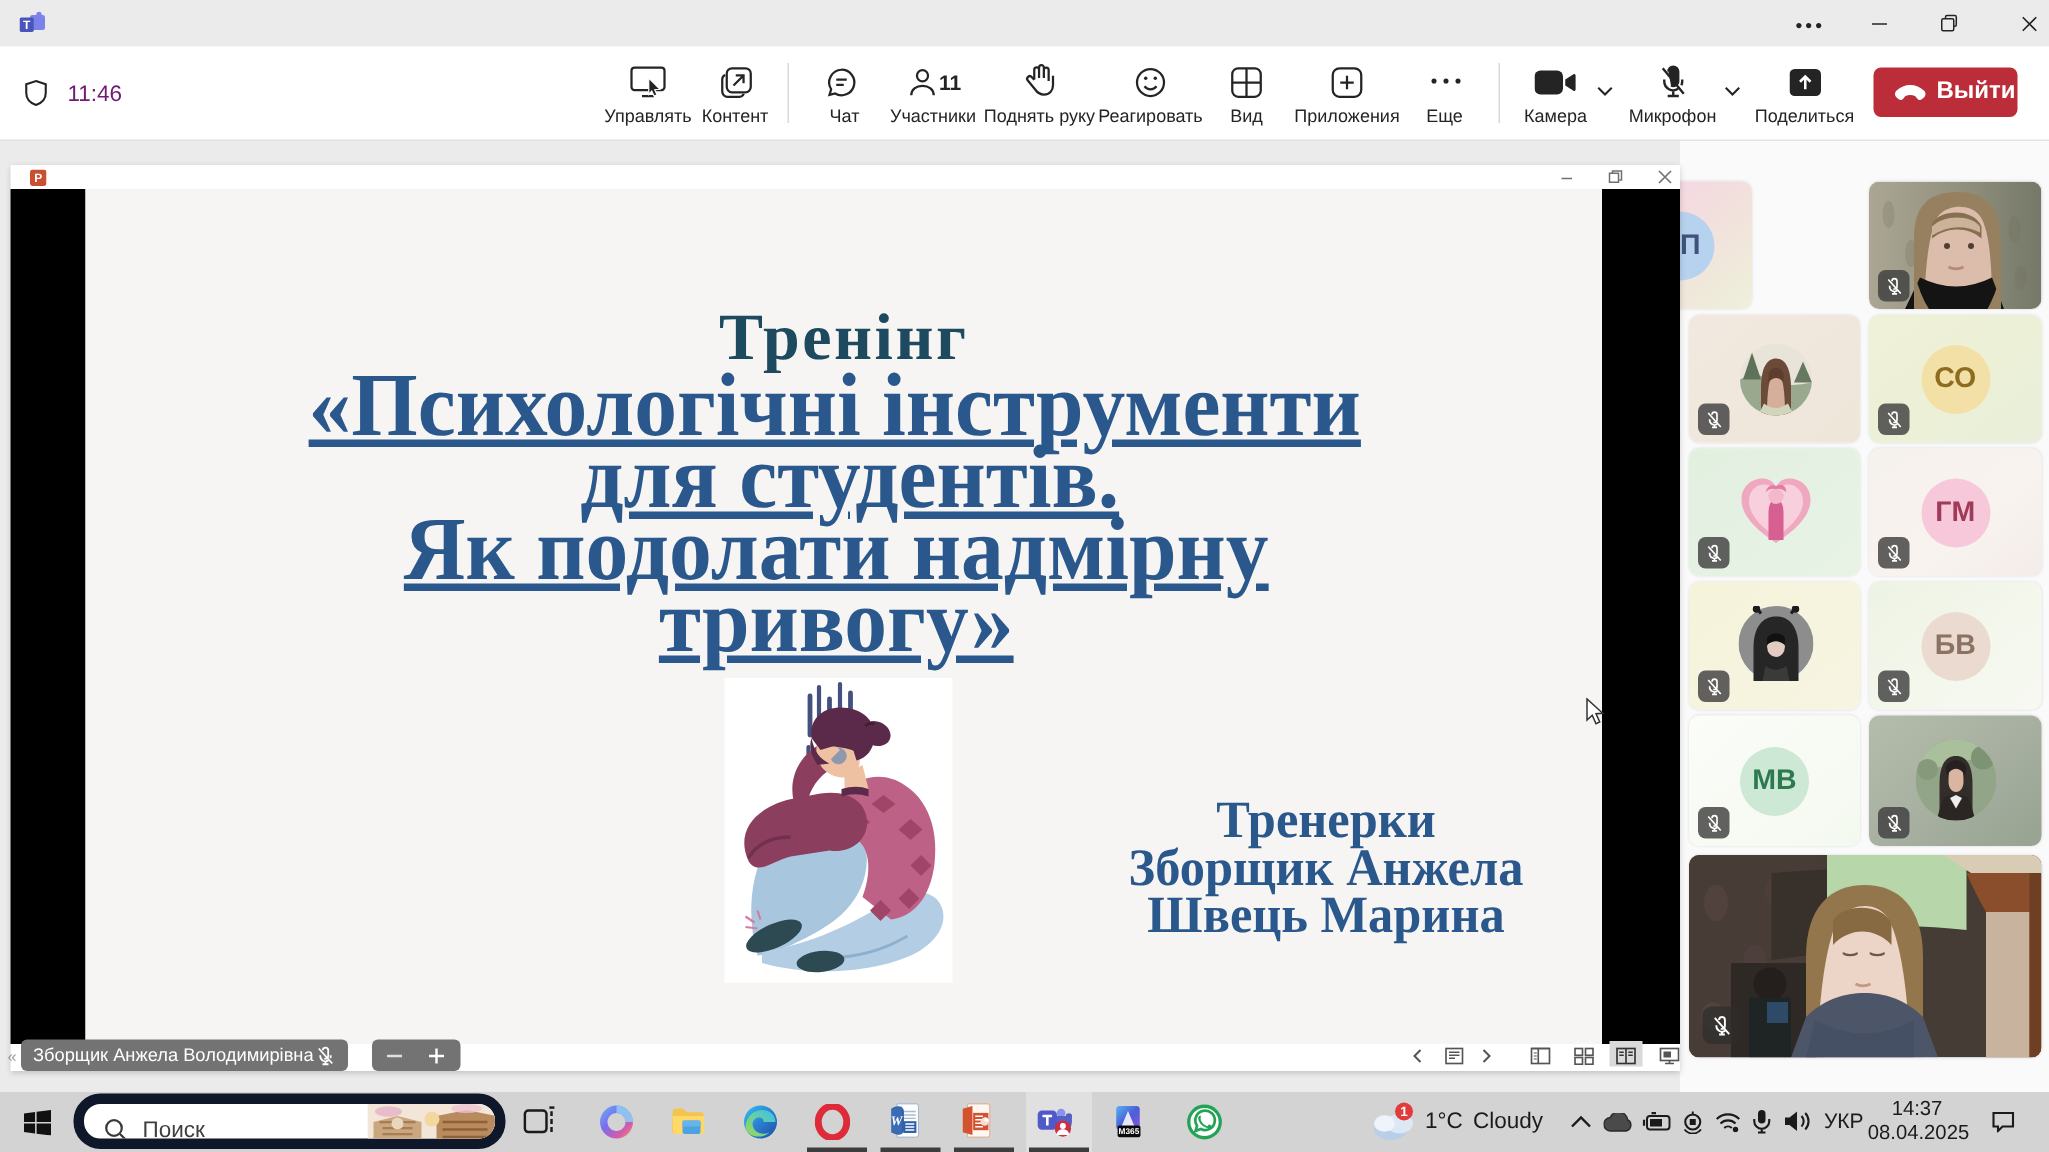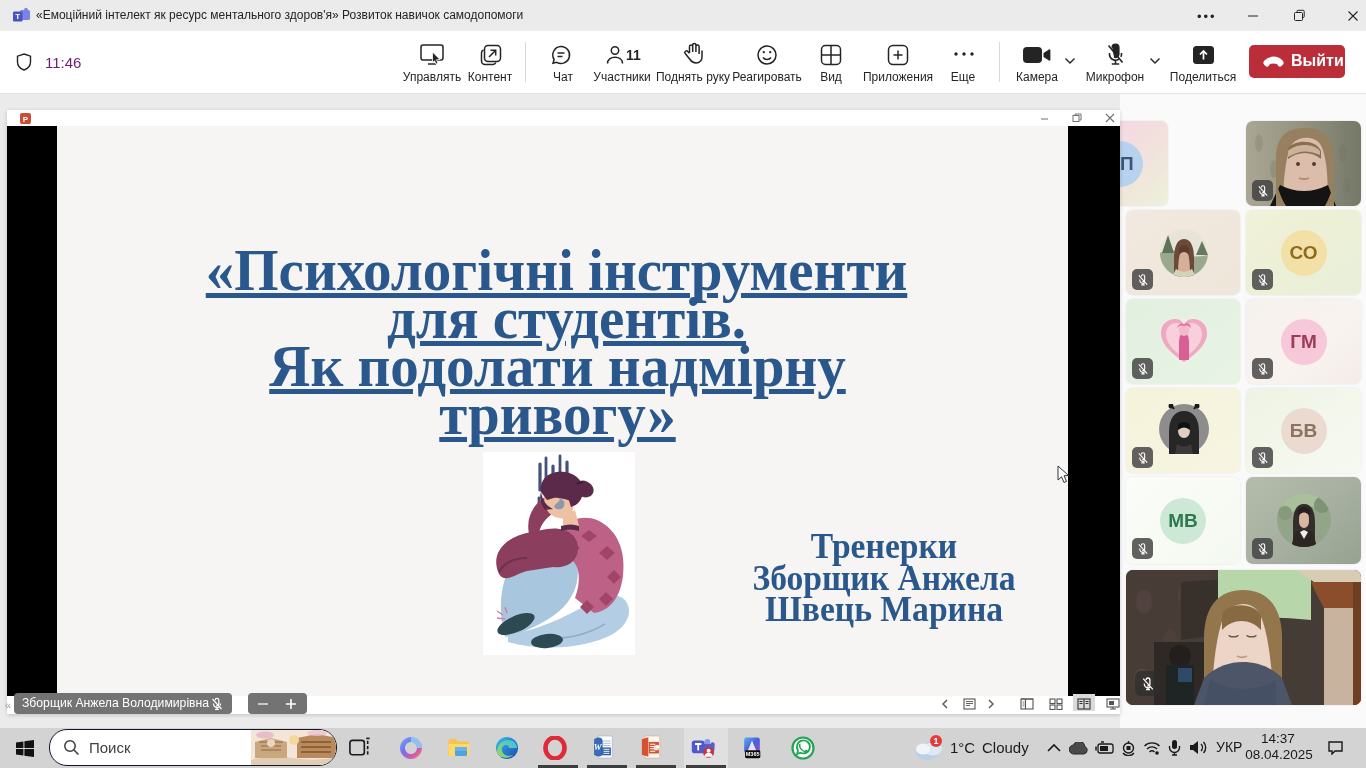--- a/index.html
+++ b/index.html
@@ -33,37 +33,36 @@
 
 #sidebar { left:1120px; top:94px; width:246px; height:634px; background:#fafafa; }
 .tile { position:absolute; border-radius:7px; overflow:hidden; box-shadow:0 0 2px rgba(0,0,0,.12); }
 .avatxt { position:absolute; left:50%; top:50%; transform:translate(-50%,-50%); border-radius:50%; text-align:center; font-weight:bold; font-family:"Liberation Sans",sans-serif; }
 .micoff { position:absolute; left:6px; bottom:5px; width:21px; height:21px; background:rgba(64,64,64,.82); border-radius:5px; }
 .micoff svg, .micb svg { position:absolute; left:50%; top:50%; transform:translate(-50%,-50%); }
 .micb { position:absolute; left:9px; bottom:9px; width:26px; height:26px; background:rgba(45,45,45,.75); border-radius:6px; }
 
 
 #taskbar { left:0; top:728px; width:1366px; height:40px; background:#d3d3d3; }
-#search { position:absolute; left:49px; top:729px; width:288px; height:37px; background:#fff; border:1px solid #0f172a; border-radius:18px; overflow:hidden; }
+#search { position:absolute; left:49px; top:729px; width:288px; height:37px; background:#fff; border:7px solid #0f172a; border-radius:18px; overflow:hidden; }
 .tbi { position:absolute; top:8px; width:24px; height:24px; }
 .runbar { position:absolute; top:765px; height:3px; width:40px; background:#3d3d3d; }
 .traytxt { position:absolute; font-size:15px; color:#1b1b1b; white-space:nowrap; }
 </style>
 </head>
 <body>
 <div id="root">
 
   <div class="abs" id="titlebar"></div>
   <svg class="abs" style="left:13px;top:7px;" width="17" height="17" viewBox="0 0 17 17">
       <rect x="7" y="3" width="10" height="10" rx="1.5" fill="#7b83eb"></rect>
       <circle cx="13" cy="2.6" r="1.8" fill="#7b83eb"></circle>
       <rect x="0" y="4.6" width="9.5" height="9.8" rx="1.2" fill="#4b53bc"></rect>
       <text x="4.7" y="12" font-size="8" font-weight="bold" fill="#fff" text-anchor="middle" font-family="Liberation Sans">T</text>
     </svg>
-  <div class="abs" id="titletext">«Емоційний інтелект як ресурс ментального здоров'я» Розвиток навичок самодопомоги</div>
   <div class="abs winctl" style="left:1197px;top:9px;font-size:13px;letter-spacing:2px;color:#242424;">•••</div>
   <svg class="abs" style="left:1247px;top:10px;" width="12" height="12" viewBox="0 0 12 12">
       <path d="M1 6 H11" stroke="#242424" stroke-width="1"></path>
     </svg>
   <svg class="abs" style="left:1293px;top:9px;" width="13" height="13" viewBox="0 0 13 13">
       <rect x="1.5" y="3.5" width="8" height="8" rx="1" fill="none" stroke="#242424" stroke-width="1"></rect>
       <path d="M4 3.5 V2.3 a1 1 0 0 1 1-1 h5.2 a1 1 0 0 1 1 1 V7.5 a1 1 0 0 1 -1 1 H9.5" fill="none" stroke="#242424" stroke-width="1"></path>
     </svg>
   <svg class="abs" style="left:1347px;top:10px;" width="12" height="12" viewBox="0 0 12 12">
       <path d="M1.5 1.5 L10.5 10.5 M10.5 1.5 L1.5 10.5" stroke="#242424" stroke-width="1.1"></path>
@@ -504,20 +503,21 @@
       <svg class="abs" style="left:1099px;top:588px;" width="14" height="12" viewBox="0 0 14 12">
           <g fill="none" stroke="#555" stroke-width="1.1">
             <rect x="1" y="1" width="12" height="8"></rect>
             <path d="M4 11 h6 M7 9 v2"></path>
           </g>
           <rect x="3" y="3" width="5" height="4" fill="#555"></rect>
         </svg>
     </div>
   </div>
 
+  <div class="abs slidetext" style="left:58px;top:203px;width:1009px;font-size:44px;line-height:44px;letter-spacing:1.7px;color:#1d4a5f;">Тренінг</div>
   <div class="abs slidetext u" style="left:51px;top:246px;width:1011px;font-size:60px;line-height:48px;transform:scaleX(.95);">«Психологічні інструменти</div>
   <div class="abs slidetext u" style="left:61px;top:294px;width:1011px;font-size:60px;line-height:48px;transform:scaleX(.95);">для студентів.</div>
   <div class="abs slidetext u" style="left:52px;top:342px;width:1011px;font-size:60px;line-height:48px;transform:scaleX(.95);">Як подолати надмірну</div>
   <div class="abs slidetext u" style="left:52px;top:390px;width:1011px;font-size:60px;line-height:48px;transform:scaleX(.95);">тривогу»</div>
   <div class="abs slidetext" style="left:584px;top:531px;width:600px;font-size:35px;line-height:31.5px;transform:scaleX(.96);">Тренерки<br>Зборщик Анжела<br>Швець Марина</div>
 
   <div class="abs" style="left:483px;top:452px;width:152px;height:203px;background:#fff;" id="illus">
     <svg width="152" height="203" viewBox="0 0 152 203">
       <g stroke="#44507e" stroke-linecap="round" fill="none">
         <path d="M57 12 V38" stroke-width="3.2"></path>

